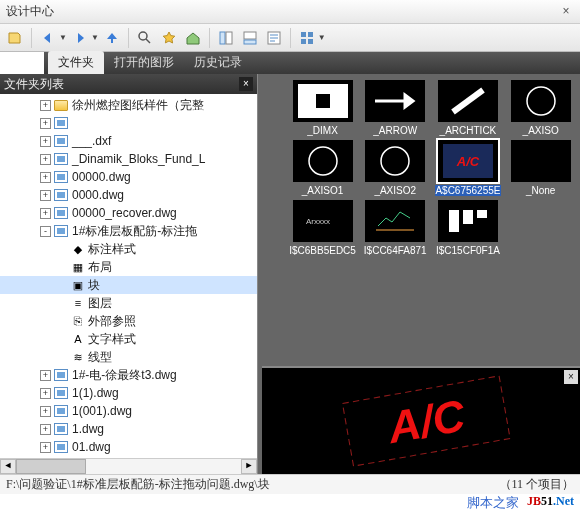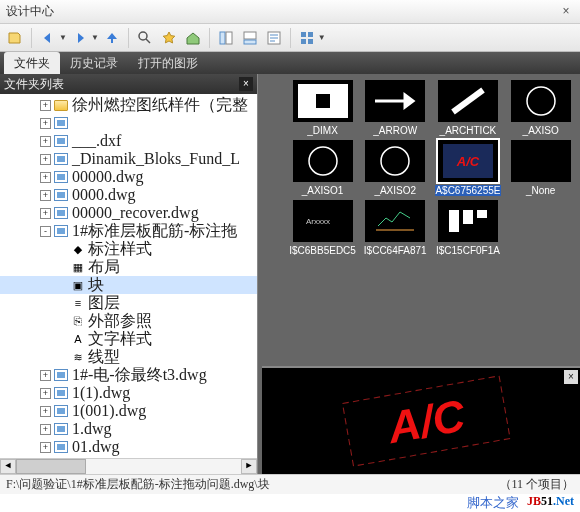--- a/index.html
+++ b/index.html
@@ -5,36 +5,36 @@
 * { box-sizing: border-box; margin: 0; padding: 0; }
 body { font-family: "Microsoft YaHei", SimSun, Arial, sans-serif; font-size: 12px; background: #fff; width: 580px; height: 512px; overflow: hidden; position: relative; }
 .titlebar { height: 24px; background: linear-gradient(#fdfdfd,#e8e8e8); border-bottom: 1px solid #ccc; display: flex; align-items: center; padding: 0 6px; justify-content: space-between; }
 .titlebar .title { color: #333; }
 .close-btn { width: 16px; height: 16px; text-align: center; line-height: 14px; color: #555; cursor: pointer; }
 .toolbar { height: 28px; background: linear-gradient(#f7f7f7,#e6e6e6); border-bottom: 1px solid #bbb; display: flex; align-items: center; padding: 0 4px; gap: 2px; }
 .tbtn { width: 22px; height: 22px; display: flex; align-items: center; justify-content: center; border: 1px solid transparent; cursor: pointer; border-radius: 2px; }
 .tbtn svg { width: 16px; height: 16px; }
 .sep { width: 1px; height: 20px; background: #ccc; margin: 0 3px; }
 .dropdown-arrow { font-size: 8px; color: #444; margin-left: -2px; cursor: pointer; }
-.tabbar { height: 22px; background: linear-gradient(#585858,#383838); display: flex; align-items: center; padding: 0 4px; }
+.tabbar { height: 22px; background: linear-gradient(#585858,#383838); display: flex; align-items: flex-end; padding: 0 4px; margin-left: 44px; }
 .tab { padding: 3px 10px; color: #ddd; cursor: pointer; font-size: 12px; border-radius: 3px 3px 0 0; }
 .tab.active { background: #eee; color: #222; }
 .workarea { position: absolute; top: 74px; bottom: 38px; left: 0; right: 0; display: flex; }
 .left-pane { width: 258px; background: #fff; border-right: 1px solid #888; display: flex; flex-direction: column; }
 .left-header { height: 20px; background: linear-gradient(#484848,#303030); color: #eee; display: flex; align-items: center; justify-content: space-between; padding: 0 4px; font-size: 12px; }
 .left-header .x { width: 14px; height: 14px; background: #222; color: #fff; text-align: center; line-height: 13px; cursor: pointer; font-size: 10px; }
 .tree { flex: 1; overflow: hidden; background: #fff; padding: 2px 0; }
 .tree-row { display: flex; align-items: center; height: 18px; white-space: nowrap; cursor: pointer; }
 .expander { width: 11px; height: 11px; border: 1px solid #888; background: #fff; display: inline-flex; align-items: center; justify-content: center; font-size: 9px; line-height: 1; color: #333; margin-right: 2px; cursor: pointer; }
 .node-icon { width: 16px; height: 14px; margin-right: 3px; display: inline-flex; align-items: center; justify-content: center; }
 .folder-icon { background: linear-gradient(#ffe9a6,#f5c542); border: 1px solid #c89b2a; border-radius: 1px; width: 14px; height: 11px; }
 .dwg-icon { width: 14px; height: 12px; background: #fff; border: 1px solid #5a8fc7; position: relative; }
 .dwg-icon::after { content: ''; position: absolute; inset: 2px; background: #6fa5db; }
 .cat-icon { width: 14px; height: 12px; display: inline-flex; align-items: center; justify-content: center; font-size: 11px; }
-.tree-label { font-size: 16px; color: #222; font-family: Liberation Serif, serif; }
+.tree-label { font-size: 12px; color: #222; font-family: Liberation Sans, sans-serif; }
 .tree-row.selected { background: #cfe4ff; }
 .left-scroll { height: 16px; background: #eee; border-top: 1px solid #ccc; display: flex; }
 .left-scroll .track { flex: 1; background: #f4f4f4; position: relative; }
 .left-scroll .thumb { position: absolute; left: 0; top: 0; bottom: 0; width: 70px; background: #cfcfcf; border: 1px solid #aaa; }
 .left-scroll .arrow { width: 16px; background: #e8e8e8; border: 1px solid #bbb; text-align: center; font-size: 9px; }
 .right-pane { flex: 1; display: flex; flex-direction: column; background: #666; align-items: flex-end; }
 .block-grid { flex: 1; background: #666; padding: 6px; overflow: hidden; }
 .grid-inner { display: grid; grid-template-columns: repeat(4, 1fr); gap: 4px 6px; }
 .block-cell { text-align: center; }
 .block-thumb { width: 60px; height: 42px; background: #000; margin: 0 auto 3px; display: flex; align-items: center; justify-content: center; cursor: pointer; position: relative; }
@@ -127,22 +127,22 @@
         <rect x="9" y="2" width="5" height="5" fill="#5a8fc7"></rect>
         <rect x="2" y="9" width="5" height="5" fill="#5a8fc7"></rect>
         <rect x="9" y="9" width="5" height="5" fill="#5a8fc7"></rect>
       </svg>
     </div>
   <span class="dropdown-arrow">▼</span>
 </div>
 
 <div class="tabbar">
   <div class="tab active">文件夹</div>
+  <div class="tab">打开的图形</div>
   <div class="tab">历史记录</div>
-  <div class="tab">打开的图形</div>
 </div>
 
 <div class="workarea">
   <div class="left-pane">
     <div class="left-header">
       <span>文件夹列表</span>
       <span class="x">×</span>
     </div>
     <div class="tree" id="tree">
         <div class="tree-row" style="padding-left: 40px;">

